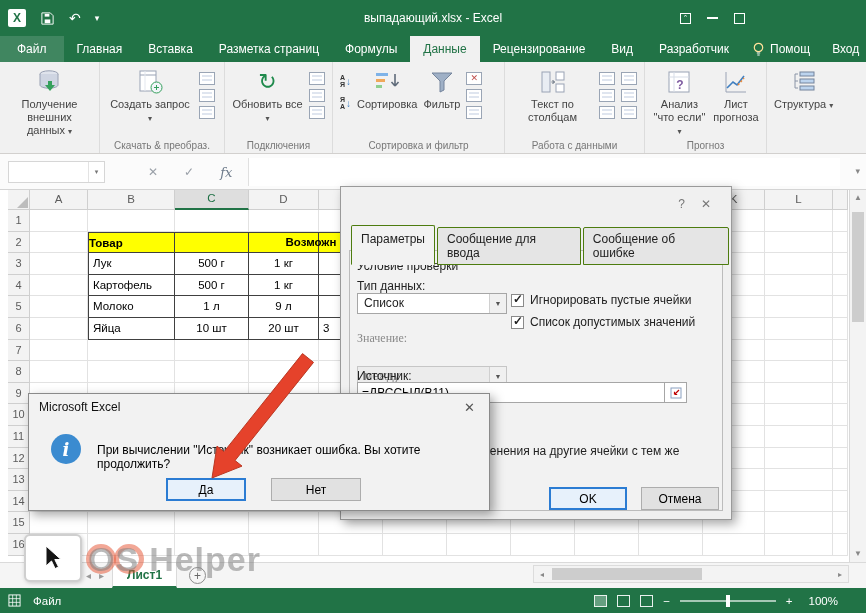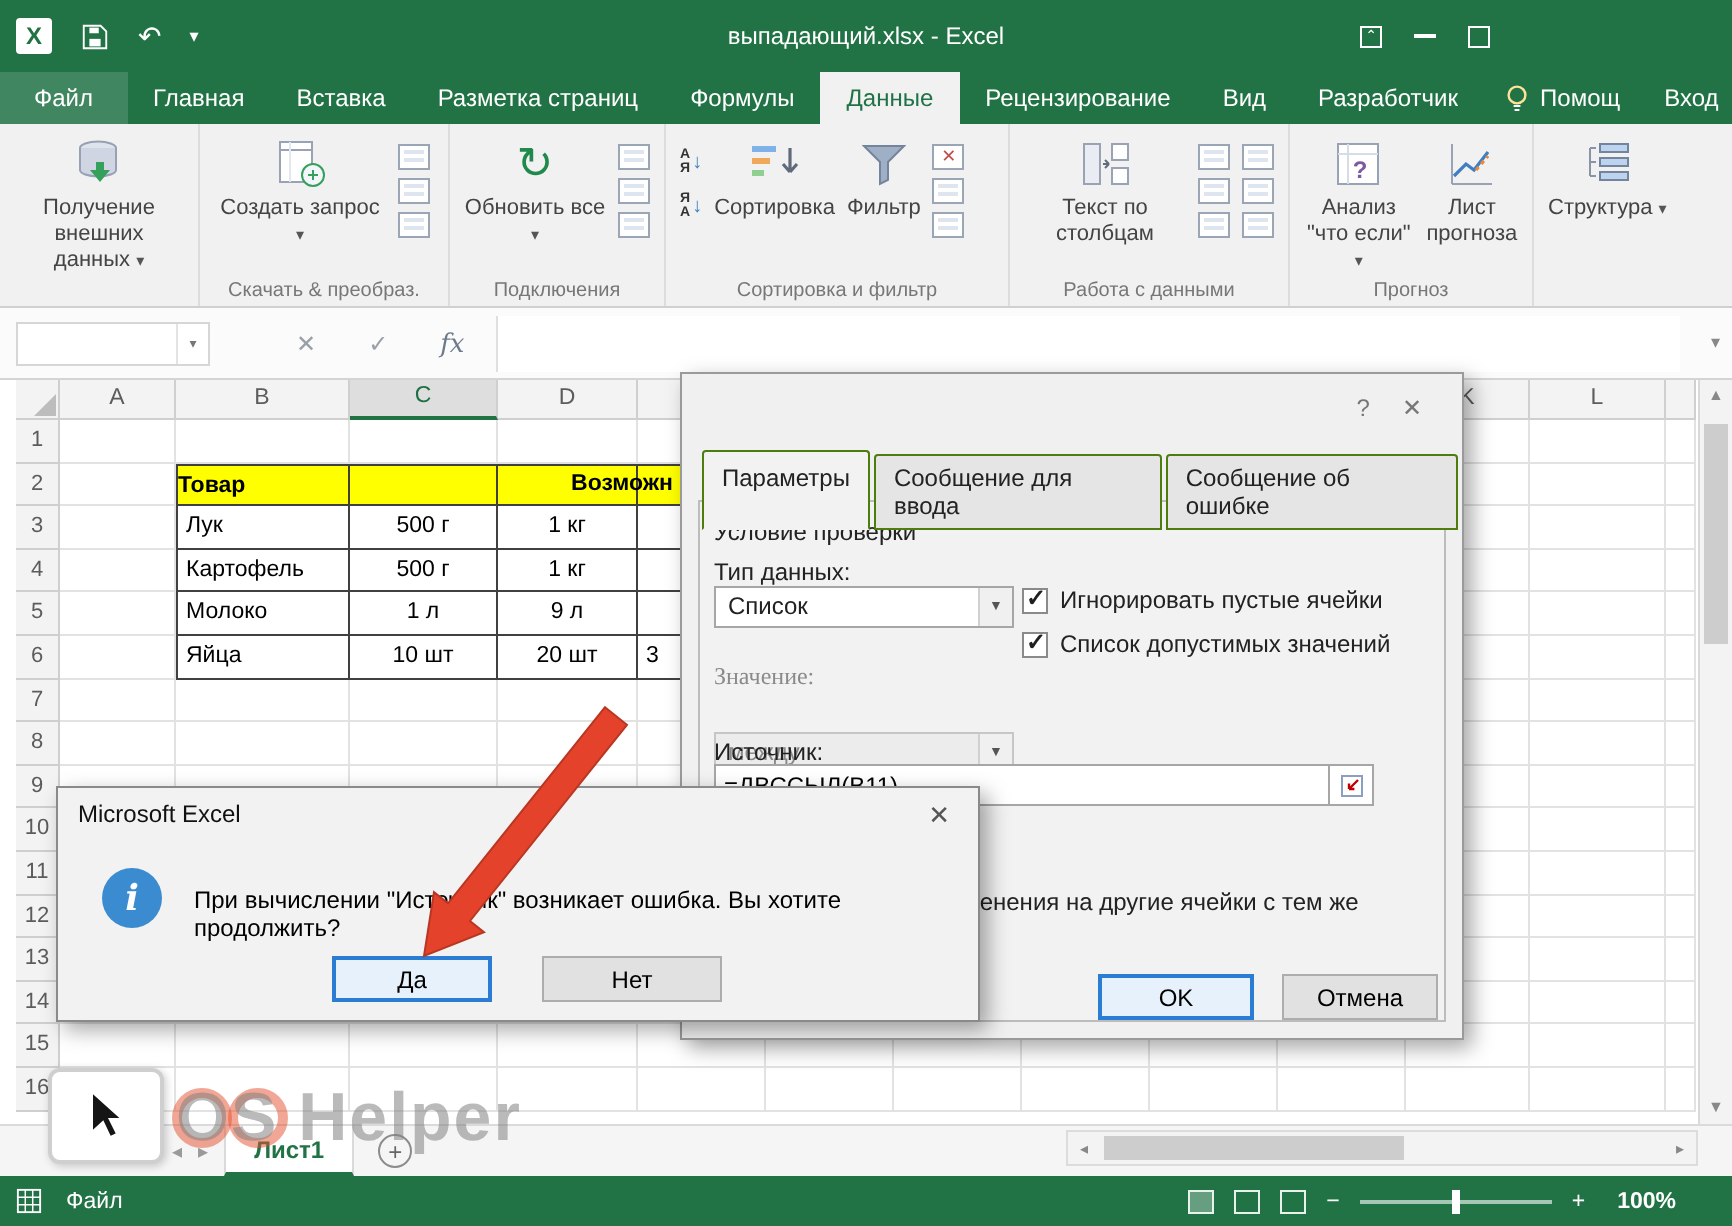--- a/index.html
+++ b/index.html
@@ -87,21 +87,21 @@
   .sheet-tab { margin-left:8px; height:100%; display:flex; align-items:center; padding:0 14px; background:#fff; border-left:1px solid #dadada; border-right:1px solid #dadada; border-bottom:2px solid #217346; color:#217346; font-weight:bold; font-size:12px; }
   .add-sheet { width:17px; height:17px; border-radius:50%; border:1px solid #8c8c8c; color:#666; display:flex; align-items:center; justify-content:center; font-size:12px; margin-left:12px; }
 
   .statusbar { position:absolute; left:0; top:588px; width:866px; height:25px; background:#217346; color:#fff; display:flex; align-items:center; z-index:4; font-size:11.5px; }
   .sb-mode { margin-left:12px; }
   .sb-right { margin-left:auto; display:flex; align-items:center; gap:10px; margin-right:28px; }
   .vicon { width:13px; height:12px; border:1px solid #fff; opacity:.9; }
   .vicon.sel { background:rgba(255,255,255,.35); }
   .zoom-track { width:96px; height:2px; background:rgba(255,255,255,.6); position:relative; }
   .zoom-thumb { position:absolute; left:46px; top:-5px; width:4px; height:12px; background:#fff; }
-  .zoom-label { margin-left:6px;font-weight:bold; }
+  .zoom-label { margin-left:6px; }
 
   
   .vdialog { position:absolute; left:340px; top:186px; width:392px; height:334px; background:#f0f0f0; border:1px solid #9a9a9a; box-shadow:4px 4px 10px rgba(0,0,0,.35); z-index:30; font-size:12px; color:#222; }
   .vd-title { position:absolute; left:0; top:0; right:0; height:34px; display:flex; align-items:center; padding:0 12px 0 16px; color:#444; }
   .vd-title .sp { flex:1; }
   .vd-hbtn { color:#777; font-size:12px; padding:0 8px; }
   .vd-tabs { position:absolute; left:10px; top:40px; display:flex; z-index:2; }
   .vd-tab { padding:4px 9px; border:1px solid #4d7c0f; background:#e5e5e5; margin-right:2px; border-radius:2px 2px 0 0; font-size:12px; color:#222; }
   .vd-tab.active { background:#f2f2f2; border-bottom:1px solid #f2f2f2; margin-top:-2px; padding-top:6px; }
   .vd-page { position:absolute; left:8px; right:8px; top:63px; bottom:8px; border:1px solid #bcbcbc; background:#f2f2f2; }

